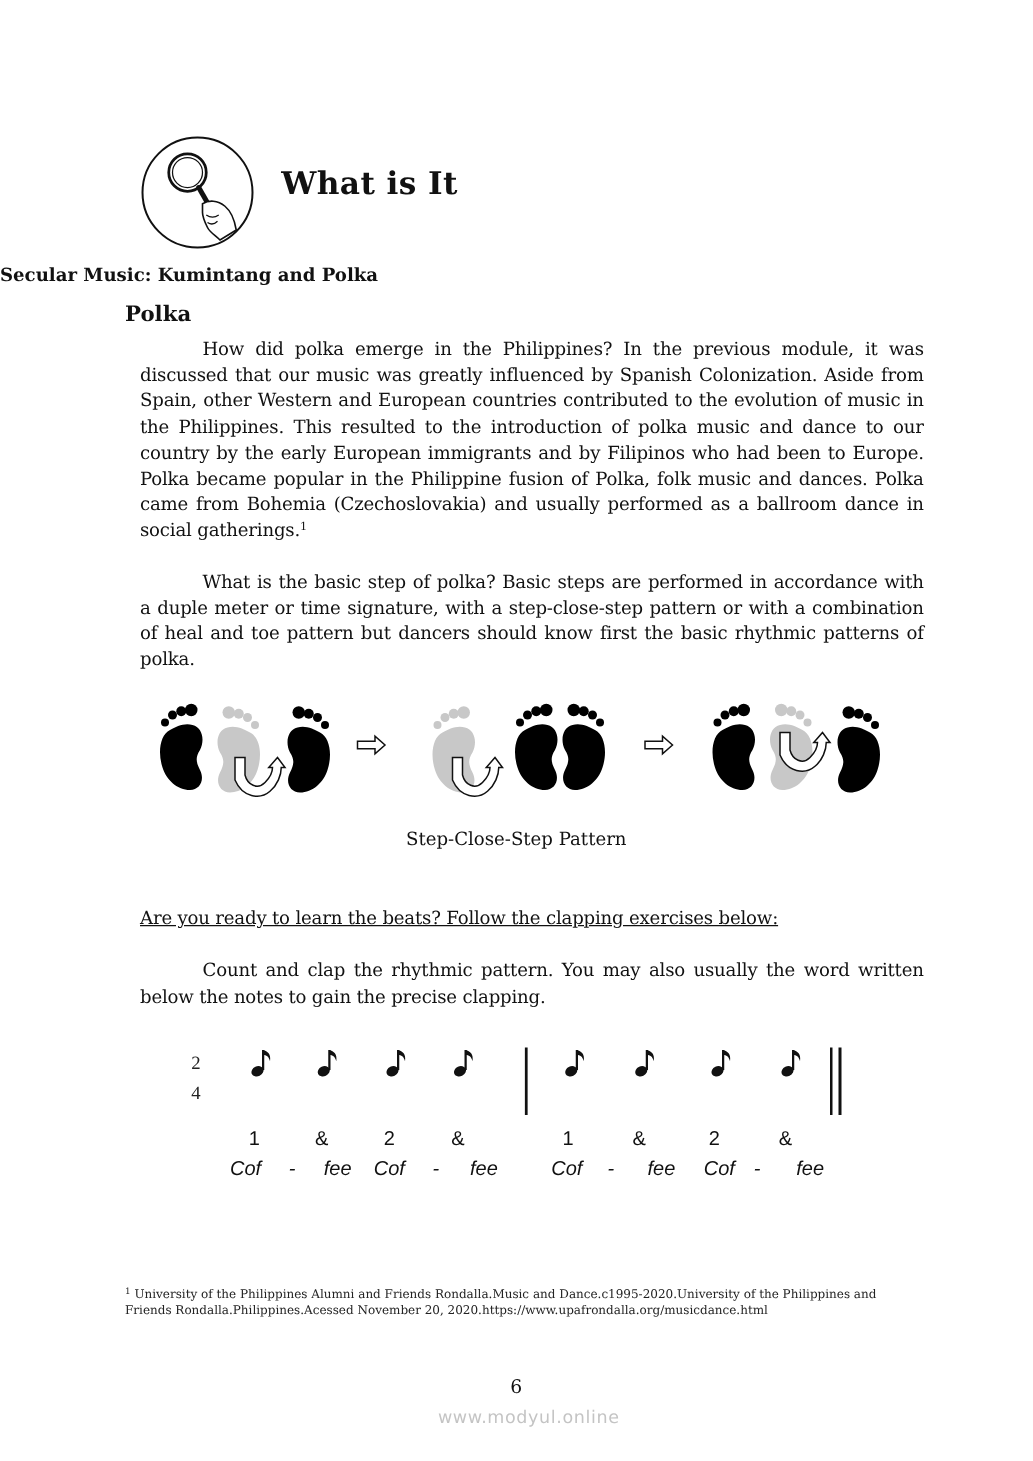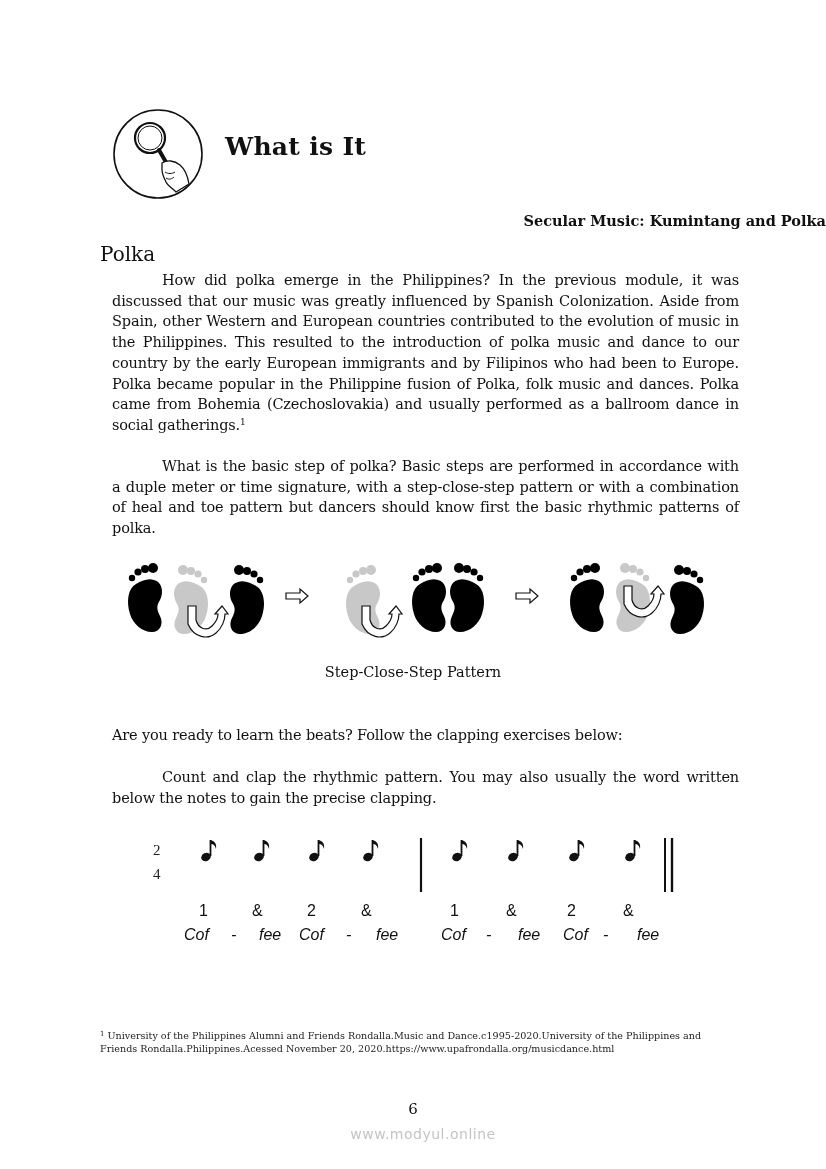--- a/index.html
+++ b/index.html
@@ -2,29 +2,29 @@
 <html><head>
 <meta charset="utf-8">
 <style>
   html, body { margin:0; padding:0; background:#ffffff; }
   body { width:826px; height:1169px; position:relative; overflow:hidden;
          font-family:"DejaVu Serif", serif; color:#111; }
   .abs { position:absolute; }
   .header-icon { left:112px; top:108px; width:92px; height:92px; }
   .header-title { left:225px; top:132px; font-family:"DejaVu Serif", serif; font-weight:bold; 
                   font-size:25px; color:#111; letter-spacing:0.3px; }
-  .section-title { left:0; width:826px; top:212px; text-align:right; font-weight:bold; font-size:14.5px; }
-  .sub-head { left:100px; top:242px; font-weight:normal; font-size:20px; }
+  .section-title { left:0; width:826px; top:212px; text-align:left; font-weight:bold; font-size:14.5px; }
+  .sub-head { left:100px; top:242px; font-weight:bold; font-size:17px; }
   .para { left:100px; width:627px; font-size:14.5px; line-height:20.7px; text-align:justify;
           font-family:"DejaVu Serif", serif; letter-spacing:-0.15px;margin-left:12px; }
   .para .indent { display:inline-block; width:50px; }
   .para sup { font-size:9px; vertical-align:5px; line-height:0; }
   .p1 { top:270px; }
   .p2 { top:456px; }
-  .p3 { top:725px; }
+  .p3 { top:725px;text-decoration:underline; }
   .p4 { top:767px; }
   .figure { left:122px; top:560px; width:590px; height:80px; }
   .caption { left:0; width:826px; top:664px; text-align:center; font-size:14.5px; }
   .rhythm { left:140px; top:830px; width:560px; height:120px; }
   .rhythm text.num { font-family:"Liberation Sans", sans-serif; font-size:16px; fill:#111; }
   .rhythm text.word { font-family:"Liberation Sans", sans-serif; font-size:16px; font-style:italic; fill:#111; }
   .rhythm text.ts { font-family:"Liberation Serif", serif; font-size:15px; fill:#222; }
   .footnote { left:100px; top:1030px; width:640px; font-size:9.6px; line-height:12.5px; color:#222; }
   .footnote sup { font-size:7px; vertical-align:3px; line-height:0; }
   .page-num { left:0; width:826px; top:1100px; text-align:center; font-size:15px; }

